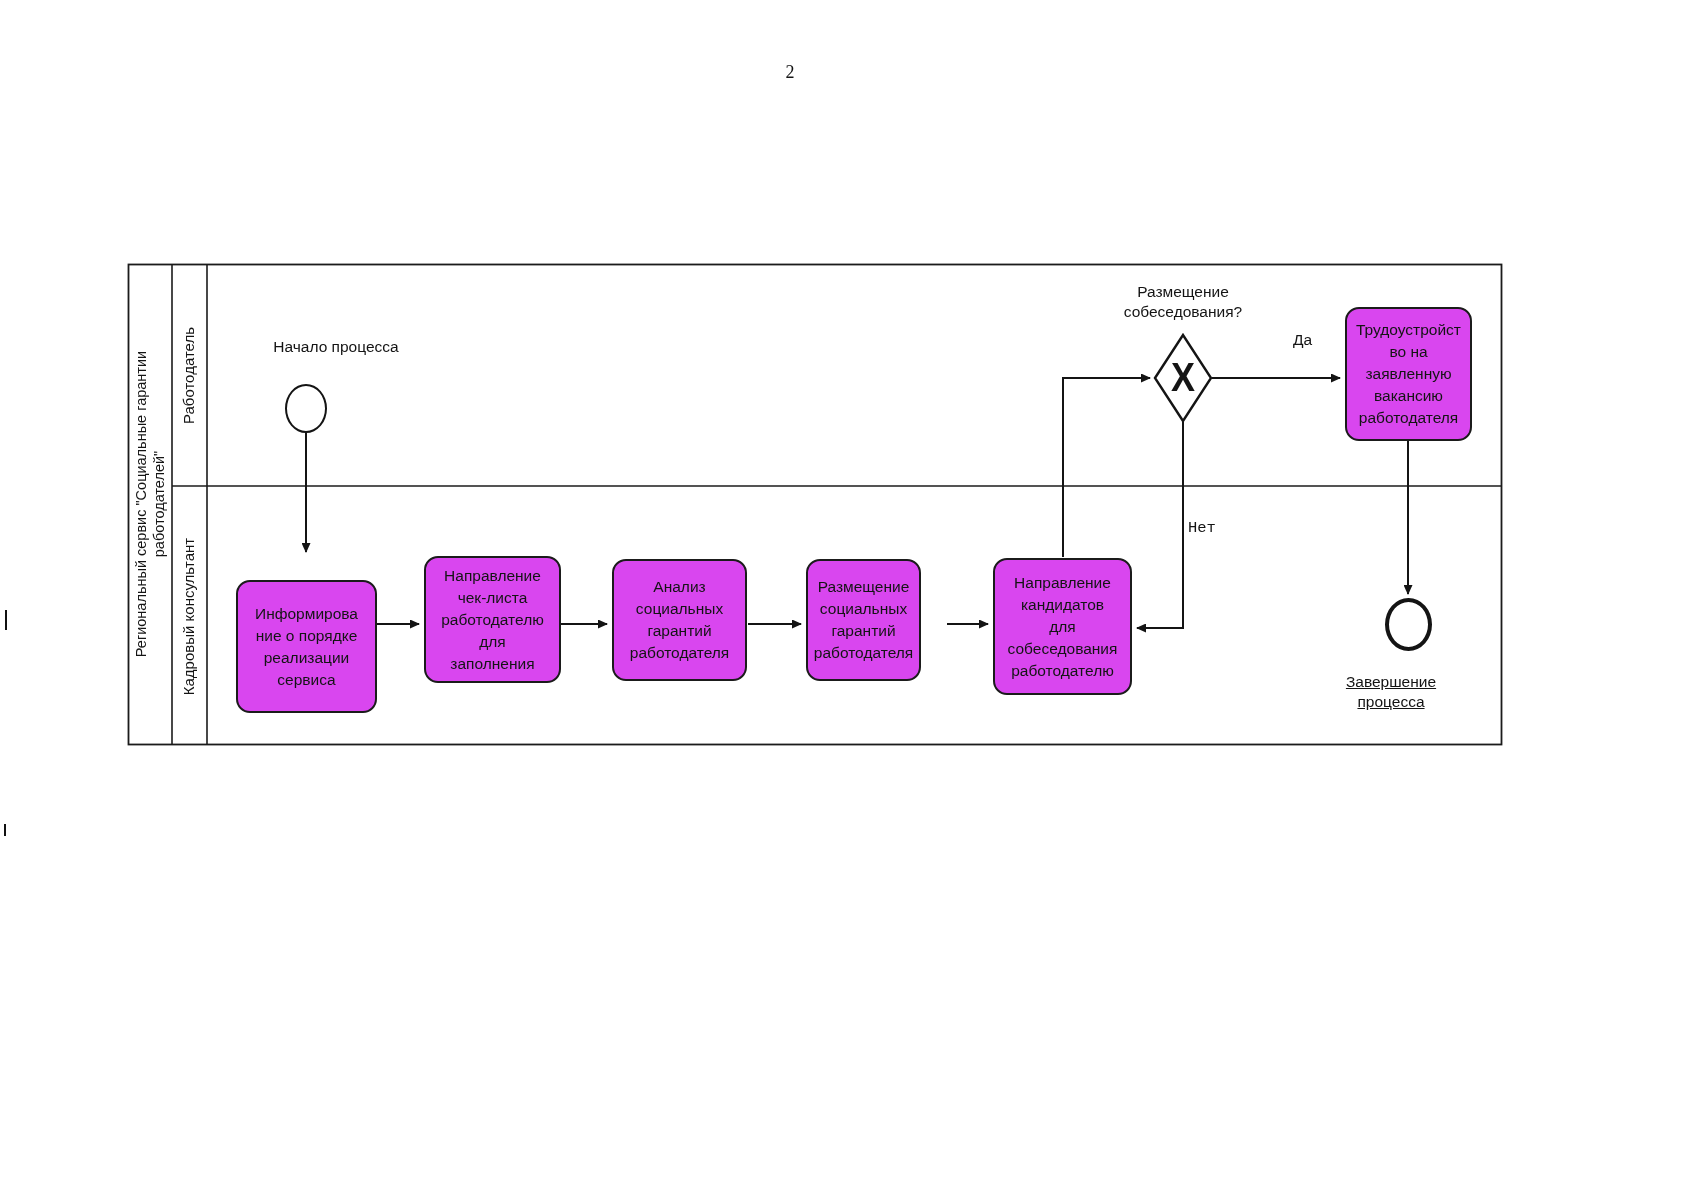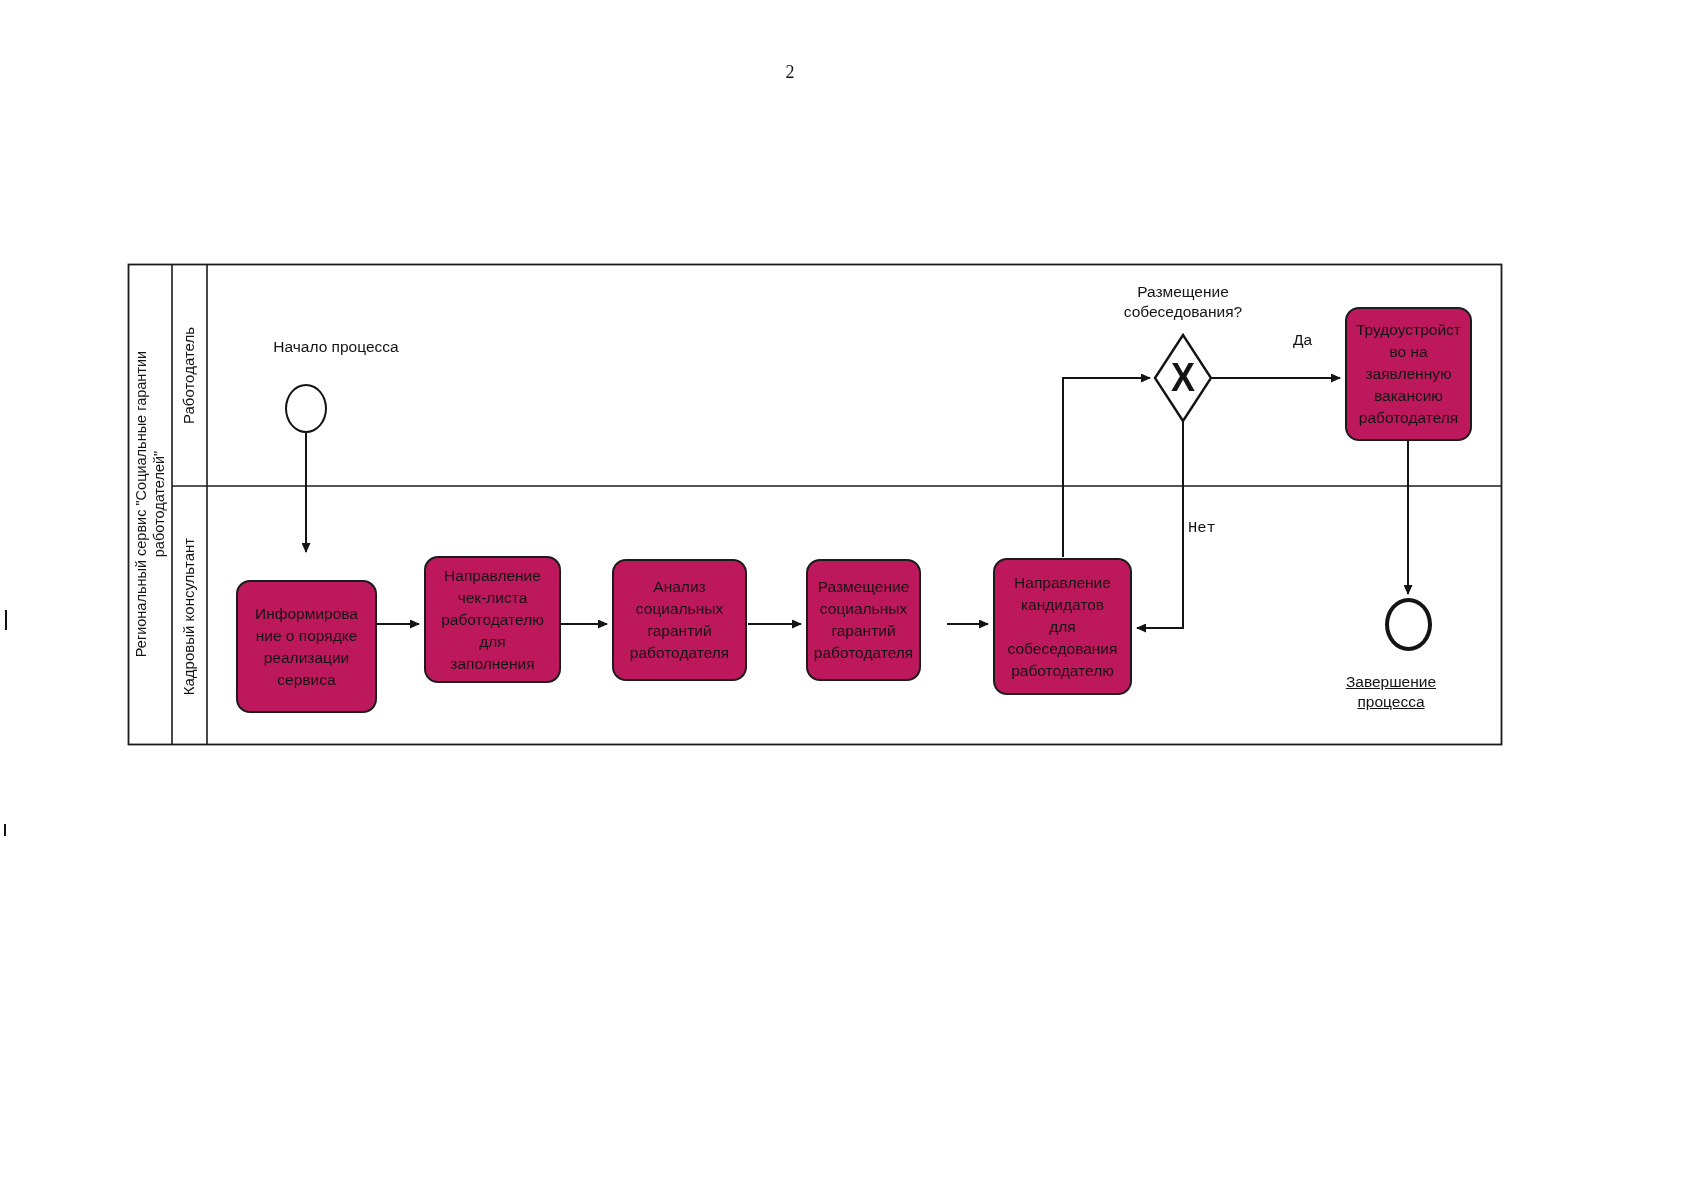--- a/index.html
+++ b/index.html
@@ -34,21 +34,21 @@
     font-size:15px;
     line-height:1.25;
     white-space:pre-line;
   }
   .pool-label{font-size:14.5px;}
   .task{
     position:absolute;
     box-sizing:border-box;
     border:2.2px solid #1b1b1b;
     border-radius:14px;
-    background:#be185d;
+    background:#d946ef;
     display:flex;align-items:center;justify-content:center;
     text-align:center;
     font-size:15.5px;
     line-height:1.42;
     white-space:pre-line;
     padding:4px;
   }
   .event{
     position:absolute;
     box-sizing:border-box;

